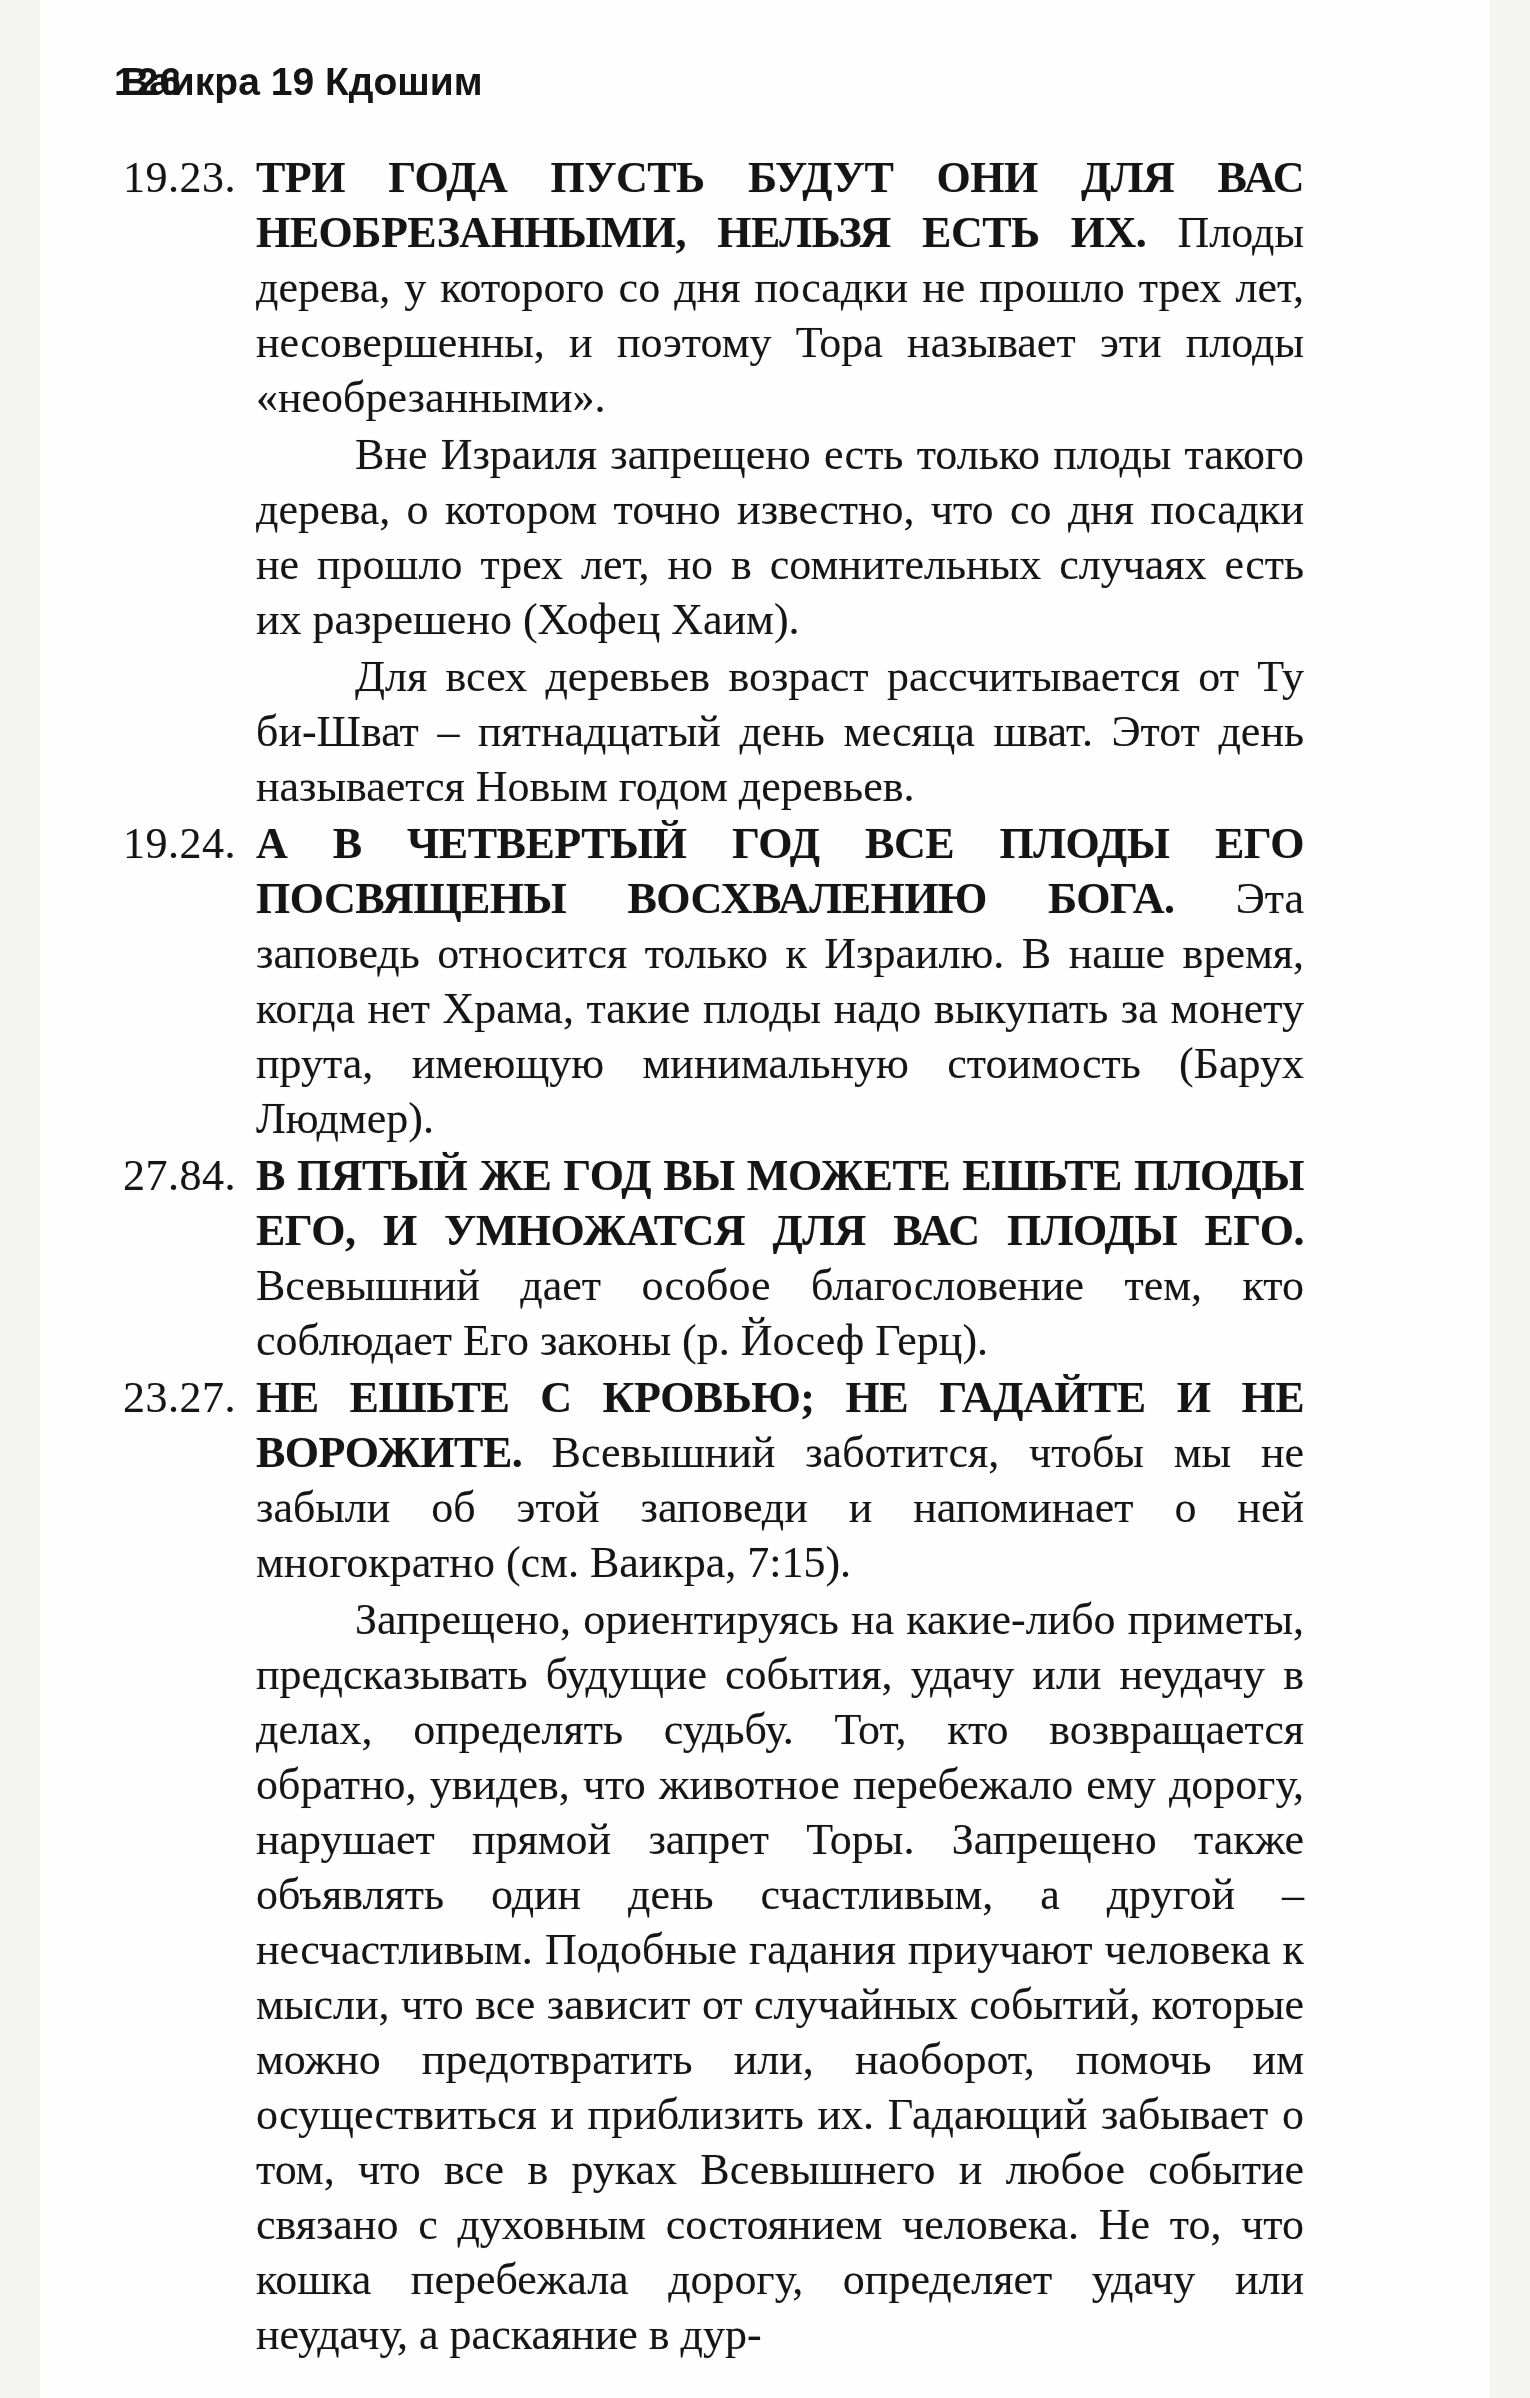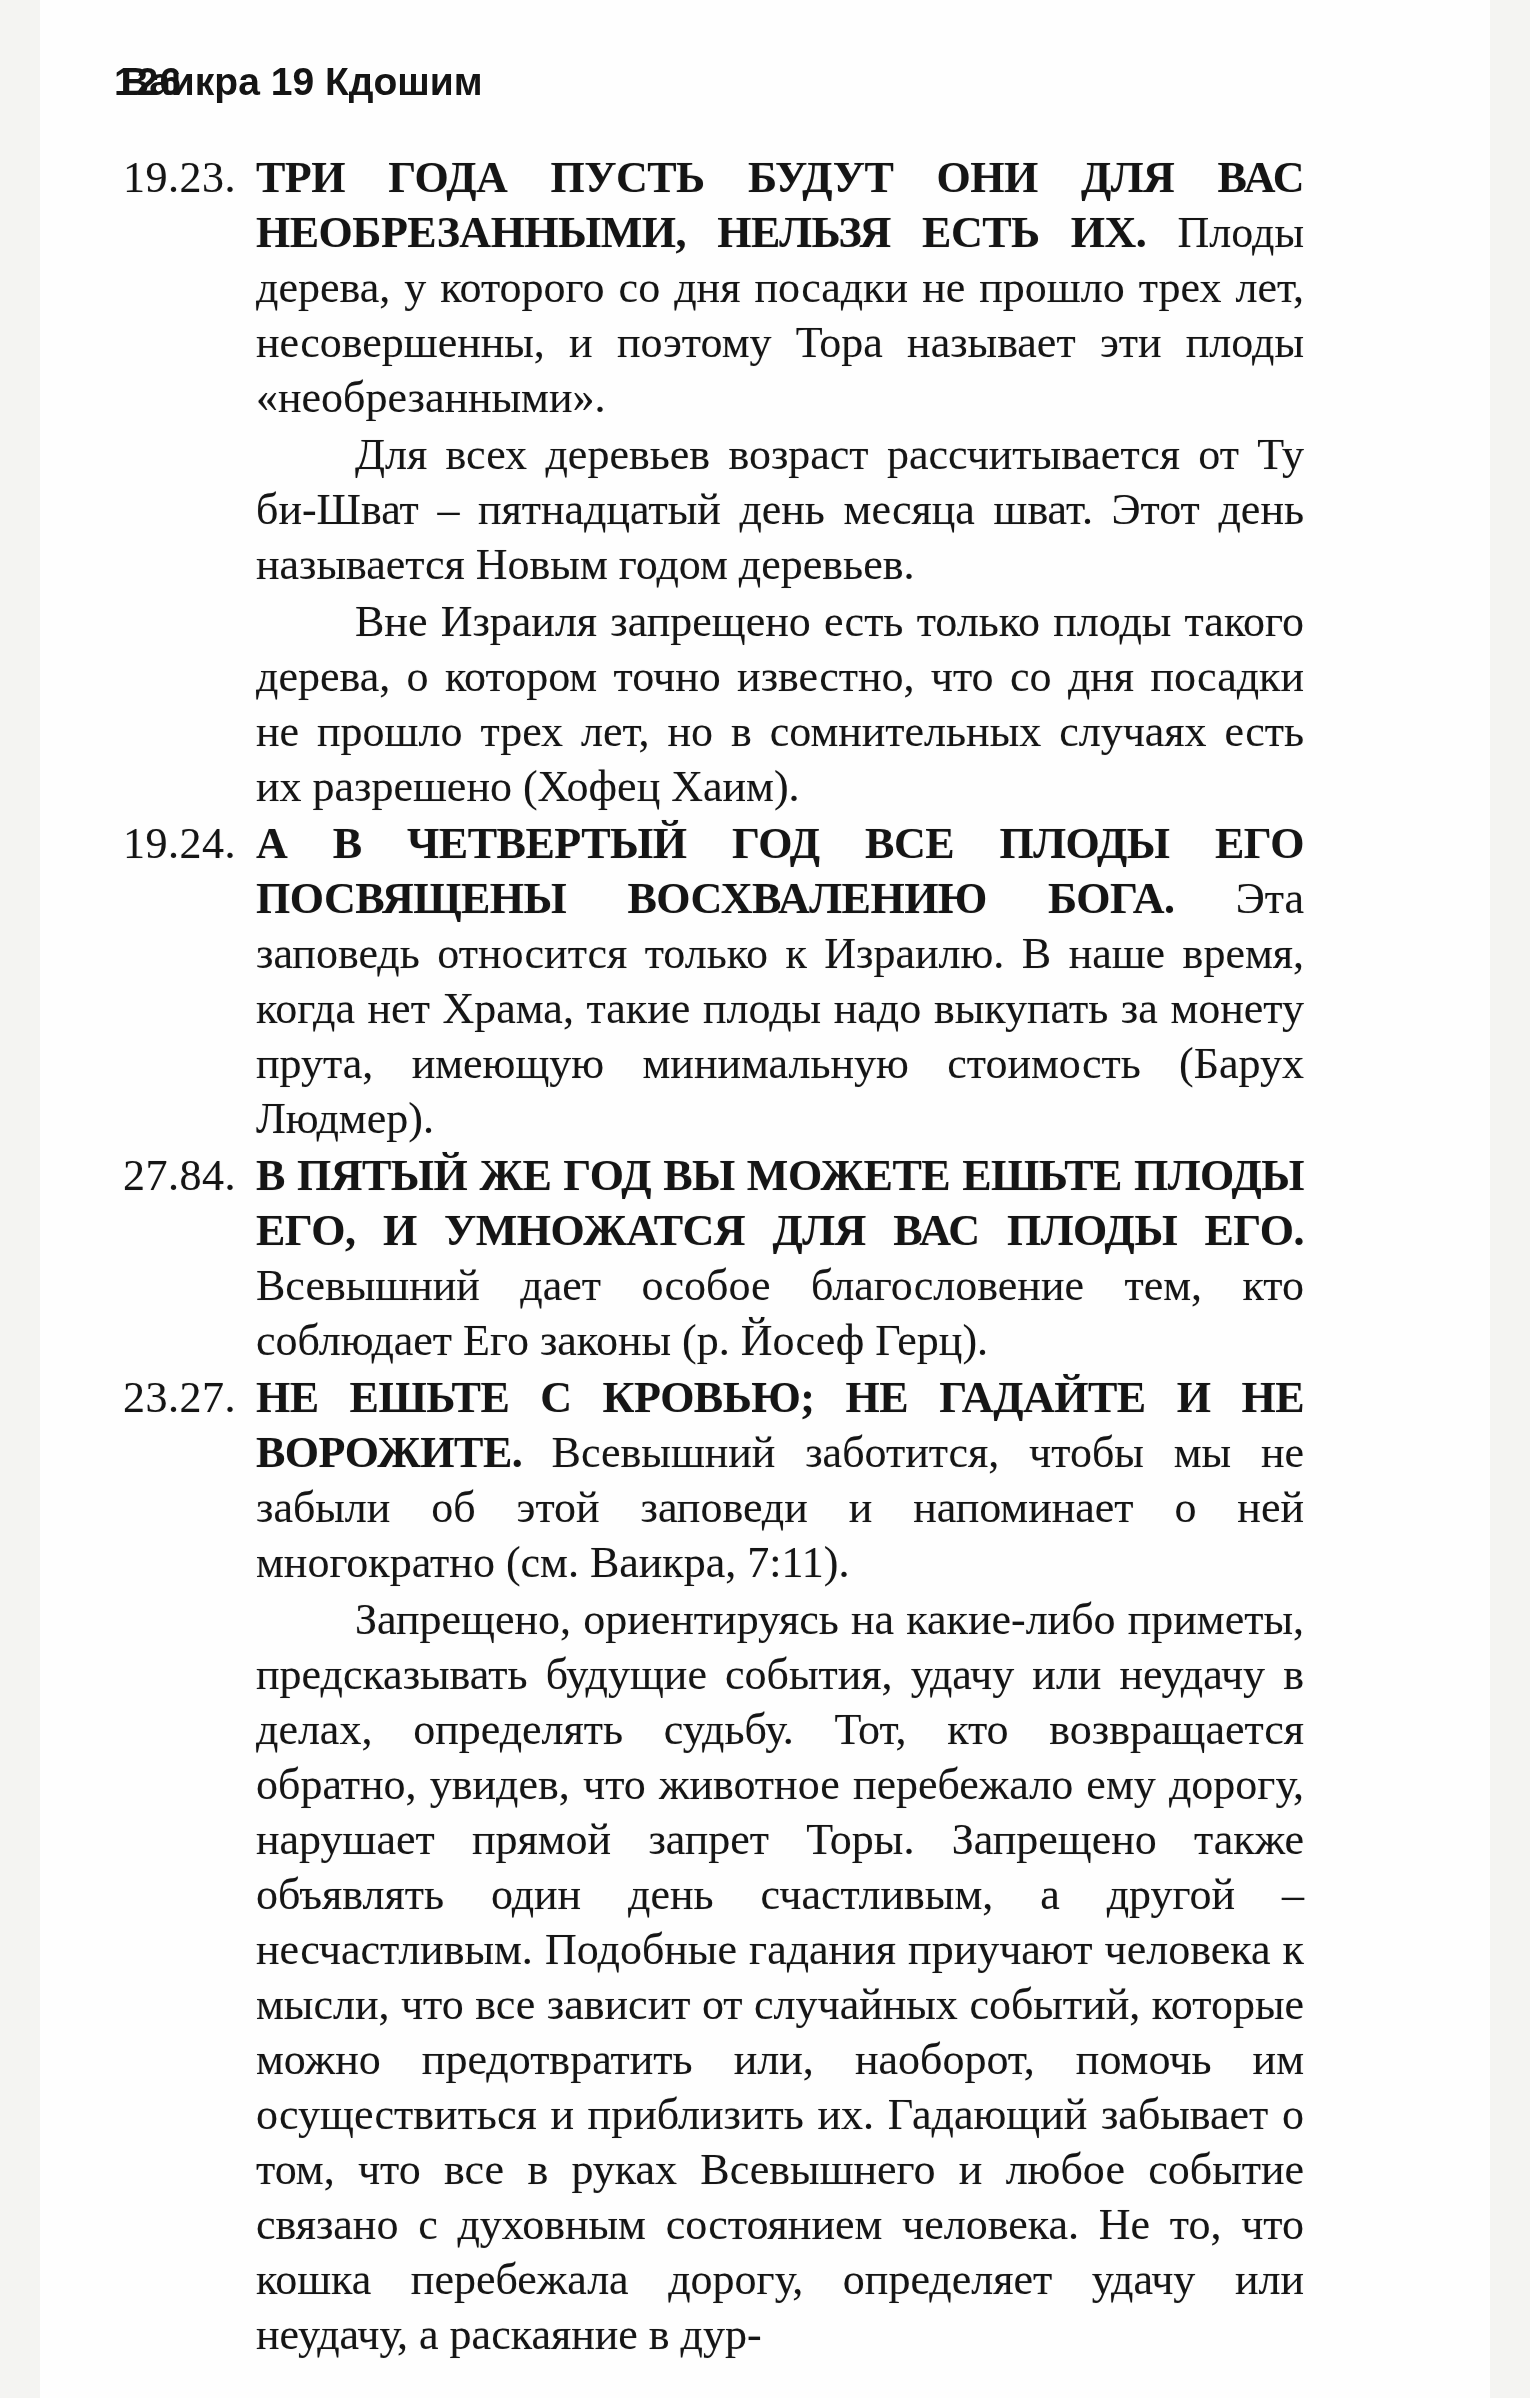--- a/index.html
+++ b/index.html
@@ -75,21 +75,21 @@
 </head>
 <body>
 
 <div class="page">
   <header class="page-header">
     <span class="page-number">126</span>
     <div class="header-title">Ваикра 19 Кдошим</div>
   </header>
   <main class="text-body">
       <p class="para verse"><span class="vnum">19.23.</span><span class="seg-bold">ТРИ ГОДА ПУСТЬ БУДУТ ОНИ ДЛЯ ВАС НЕОБРЕЗАННЫМИ, НЕЛЬЗЯ ЕСТЬ ИХ. </span><span class="seg-normal">Плоды дерева, у которого со дня посадки не прошло трех лет, несовершенны, и поэтому Тора называет эти плоды «необрезанными».</span></p>
+      <p class="para indent"><span class="seg-normal">Вне Израиля запрещено есть только плоды такого дерева, о котором точно известно, что со дня посадки не прошло трех лет, но в сомнительных случаях есть их разрешено (Хофец Хаим).</span></p>
       <p class="para indent"><span class="seg-normal">Для всех деревьев возраст рассчитывается от Ту би-Шват – пятнадцатый день месяца шват. Этот день называется Новым годом деревьев.</span></p>
-      <p class="para indent"><span class="seg-normal">Вне Израиля запрещено есть только плоды такого дерева, о котором точно известно, что со дня посадки не прошло трех лет, но в сомнительных случаях есть их разрешено (Хофец Хаим).</span></p>
       <p class="para verse"><span class="vnum">19.24.</span><span class="seg-bold">А В ЧЕТВЕРТЫЙ ГОД ВСЕ ПЛОДЫ ЕГО ПОСВЯЩЕНЫ ВОСХВАЛЕНИЮ БОГА. </span><span class="seg-normal">Эта заповедь относится только к Израилю. В наше время, когда нет Храма, такие плоды надо выкупать за монету </span><span class="seg-italic">прута</span><span class="seg-normal">, имеющую минимальную стоимость (Барух Людмер).</span></p>
       <p class="para verse"><span class="vnum">27.84.</span><span class="seg-bold">В ПЯТЫЙ ЖЕ ГОД ВЫ МОЖЕТЕ ЕШЬТЕ ПЛОДЫ ЕГО, И УМНОЖАТСЯ ДЛЯ ВАС ПЛОДЫ ЕГО. </span><span class="seg-normal">Всевышний дает особое благословение тем, кто соблюдает Его законы (р. Йосеф Герц).</span></p>
-      <p class="para verse"><span class="vnum">23.27.</span><span class="seg-bold">НЕ ЕШЬТЕ С КРОВЬЮ; НЕ ГАДАЙТЕ И НЕ ВОРОЖИТЕ. </span><span class="seg-normal">Всевышний заботится, чтобы мы не забыли об этой заповеди и напоминает о ней многократно (см. Ваикра, 7:11).</span></p>
+      <p class="para verse"><span class="vnum">23.27.</span><span class="seg-bold">НЕ ЕШЬТЕ С КРОВЬЮ; НЕ ГАДАЙТЕ И НЕ ВОРОЖИТЕ. </span><span class="seg-normal">Всевышний заботится, чтобы мы не забыли об этой заповеди и напоминает о ней многократно (см. Ваикра, 7:15).</span></p>
       <p class="para indent"><span class="seg-normal">Запрещено, ориентируясь на какие-либо приметы, предсказывать будущие события, удачу или неудачу в делах, определять судьбу. Тот, кто возвращается обратно, увидев, что животное перебежало ему дорогу, нарушает прямой запрет Торы. Запрещено также объявлять один день счастливым, а другой – несчастливым. Подобные гадания приучают человека к мысли, что все зависит от случайных событий, которые можно предотвратить или, наоборот, помочь им осуществиться и приблизить их. Гадающий забывает о том, что все в руках Всевышнего и любое событие связано с духовным состоянием человека. Не то, что кошка перебежала дорогу, определяет удачу или неудачу, а раскаяние в дур-</span></p>
     </main>
 </div>
 
 
 </body></html>

